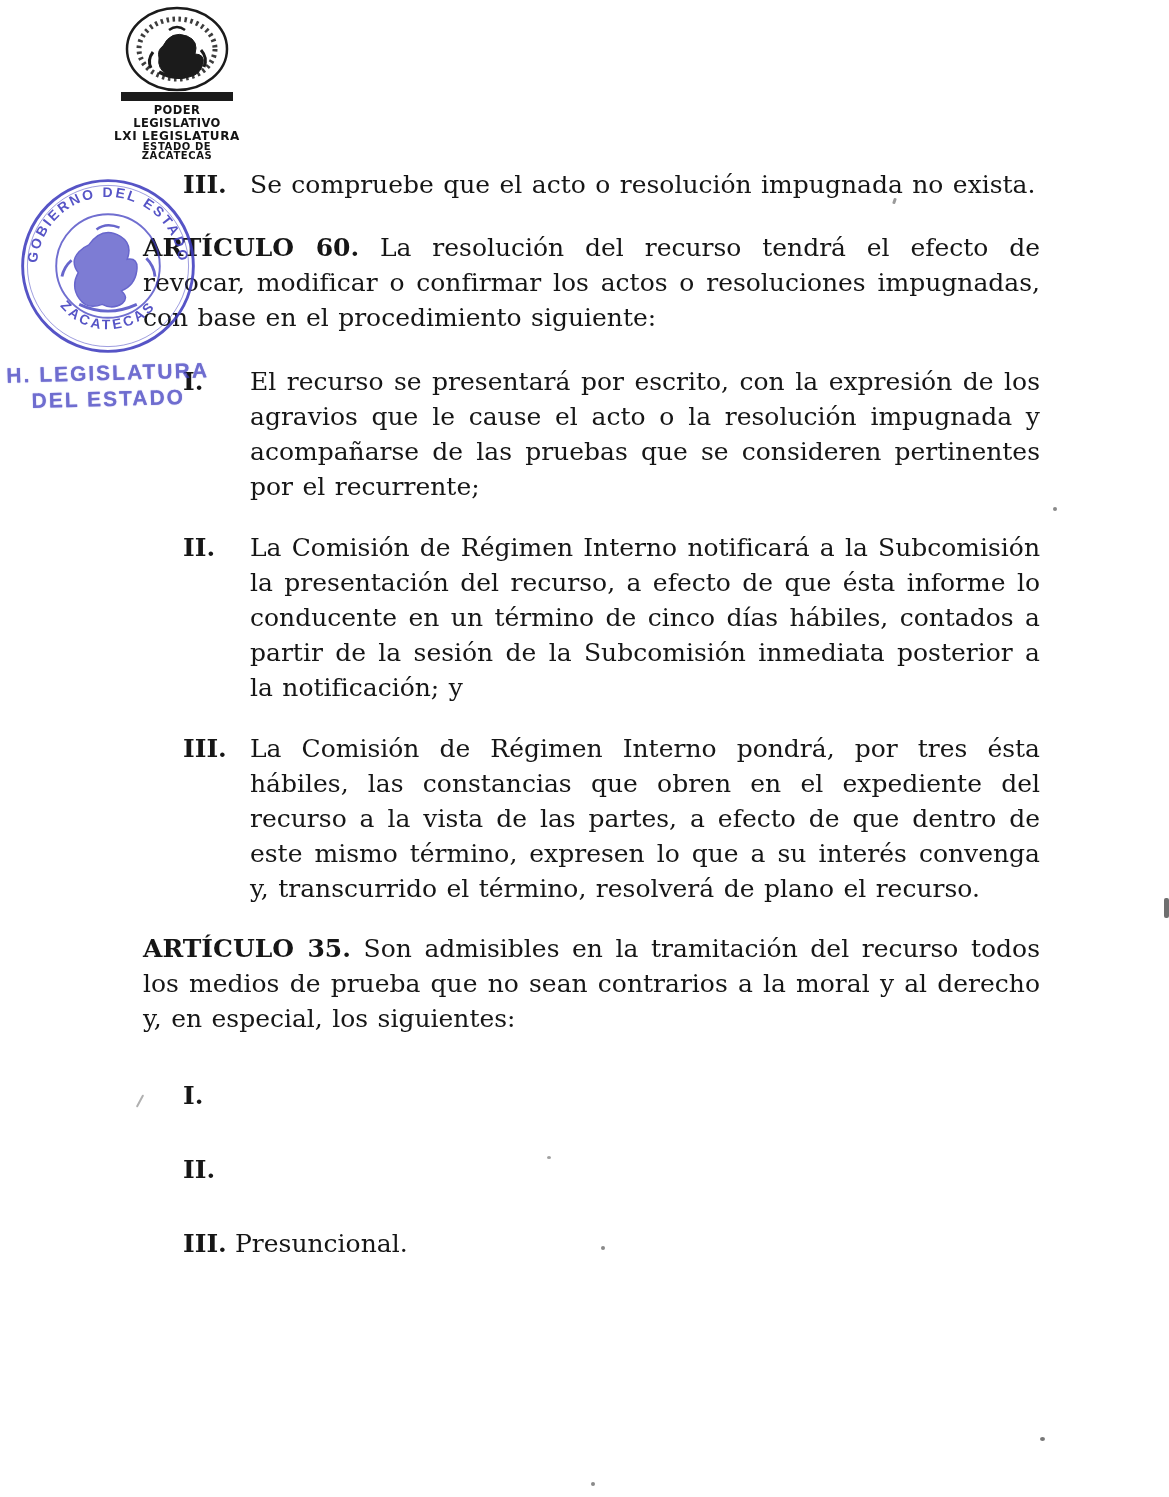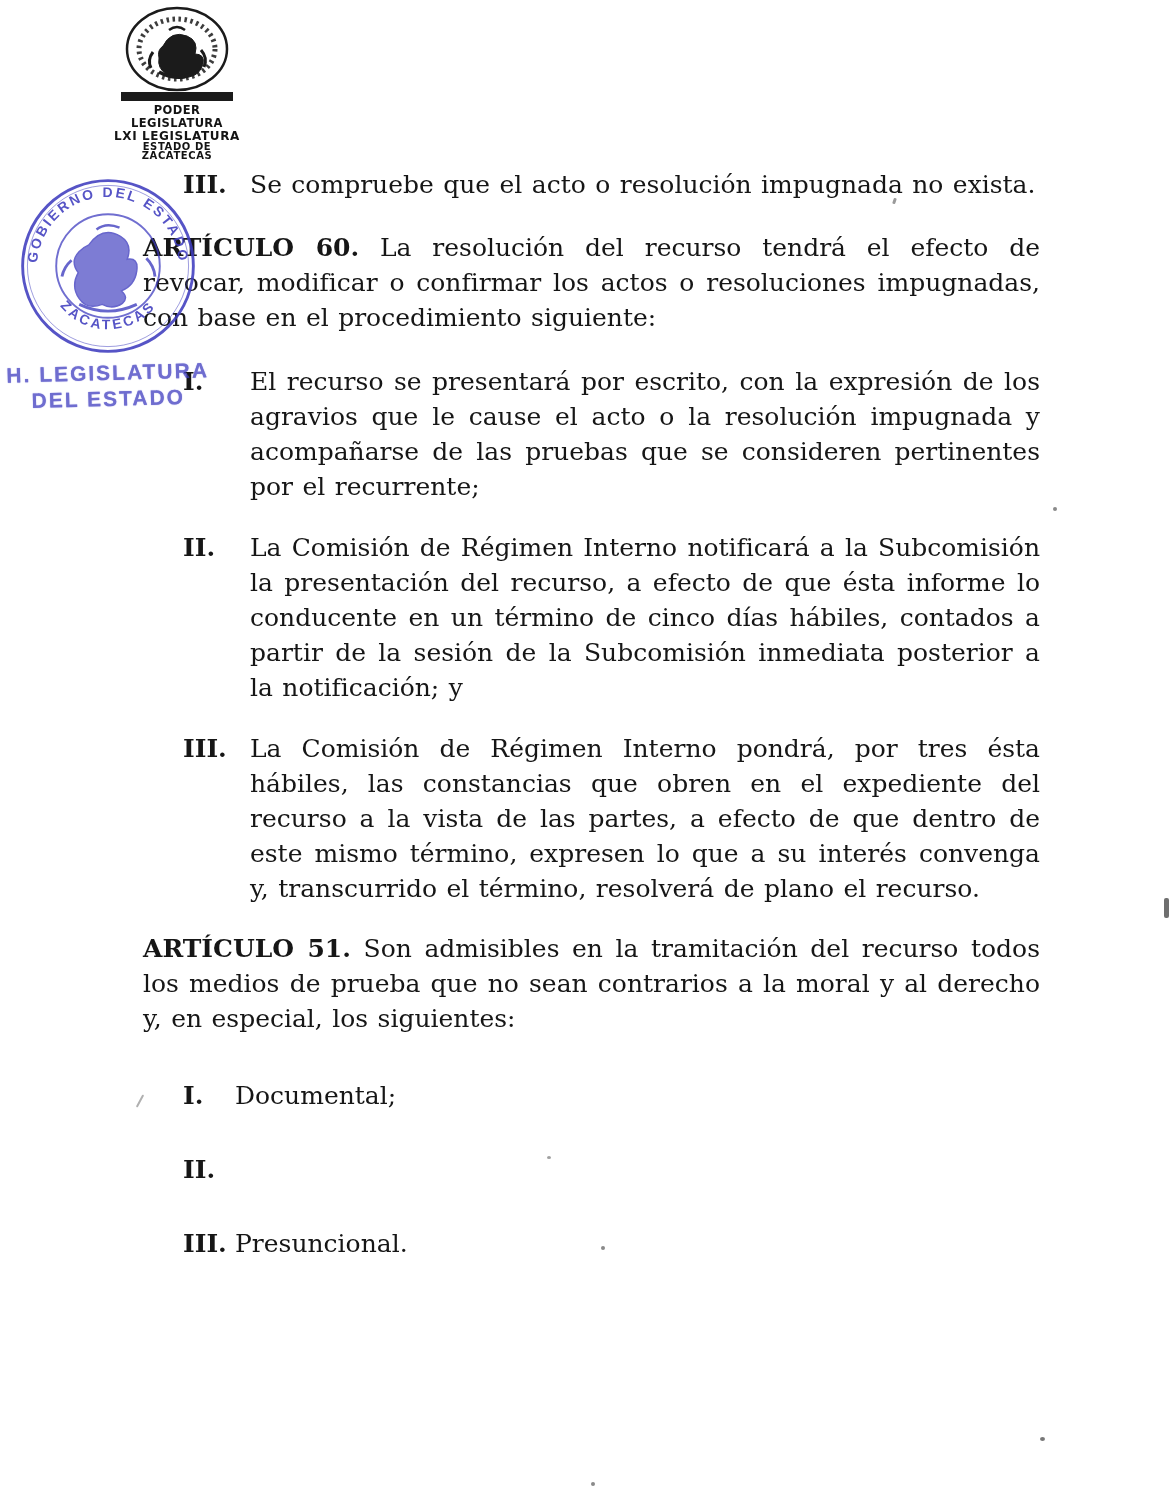--- a/index.html
+++ b/index.html
@@ -114,21 +114,21 @@
       </g>
       <g fill="#1b1b1b" stroke="#1b1b1b">
         <path d="M40 40 q8 -16 24 -10 q12 5 8 18 q10 0 8 10 q-3 11 -14 13 q-12 4 -22 -2 q-10 -7 -8 -17 q-2 -8 4 -12z" stroke-width="1"></path>
         <path d="M30 46 q-6 8 -2 16" stroke-width="3" fill="none"></path>
         <path d="M78 44 q7 8 3 17" stroke-width="3" fill="none"></path>
         <path d="M36 66 q18 10 36 0" stroke-width="3.5" fill="none"></path>
         <path d="M46 24 q8 -6 16 0" stroke-width="2.5" fill="none"></path>
       </g>
     </svg>
     <div class="bar"></div>
-    <div class="t1">PODER LEGISLATURA</div>
+    <div class="t1">PODER LEGISLATIVO</div>
     <div class="t2">LXI LEGISLATURA</div>
     <div class="t3">ESTADO DE ZACATECAS</div>
   </div>
 
   <div class="stamp">
     <svg width="192" height="188" viewBox="0 0 200 196">
       <defs>
         <path id="arcTop" d="M 26 100 A 74 74 0 1 1 174 100"></path>
         <path id="arcBot" d="M 36 100 A 64 64 0 0 0 164 100"></path>
       </defs>
@@ -178,27 +178,26 @@
       <div class="num">II.</div>
       <div class="txt">La Comisión de Régimen Interno notificará a la Subcomisión la presentación del recurso, a efecto de que ésta informe lo conducente en un término de cinco días hábiles, contados a partir de la sesión de la Subcomisión inmediata posterior a la notificación; y</div>
     </div>
 
     <div class="block item mb-list-last">
       <div class="num">III.</div>
       <div class="txt">La Comisión de Régimen Interno pondrá, por tres ésta hábiles, las constancias que obren en el expediente del recurso a la vista de las partes, a efecto de que dentro de este mismo término, expresen lo que a su interés convenga y, transcurrido el término, resolverá de plano el recurso.</div>
     </div>
 
     <div class="block para mb-after-para61">
-      <span class="label">ARTÍCULO 51.</span>
+      <span class="label">ARTÍCULO 35.</span>
       <span>Son admisibles en la tramitación del recurso todos los medios de prueba que no sean contrarios a la moral y al derecho y, en especial, los siguientes:</span>
     </div>
 
     <div class="block item item-short mb-short">
       <div class="num">I.</div>
-      <div class="txt">Documental;</div>
     </div>
 
     <div class="block item item-short mb-short">
       <div class="num">II.</div>
     </div>
 
     <div class="block item item-short">
       <div class="num">III.</div>
       <div class="txt">Presuncional.</div>
     </div>

